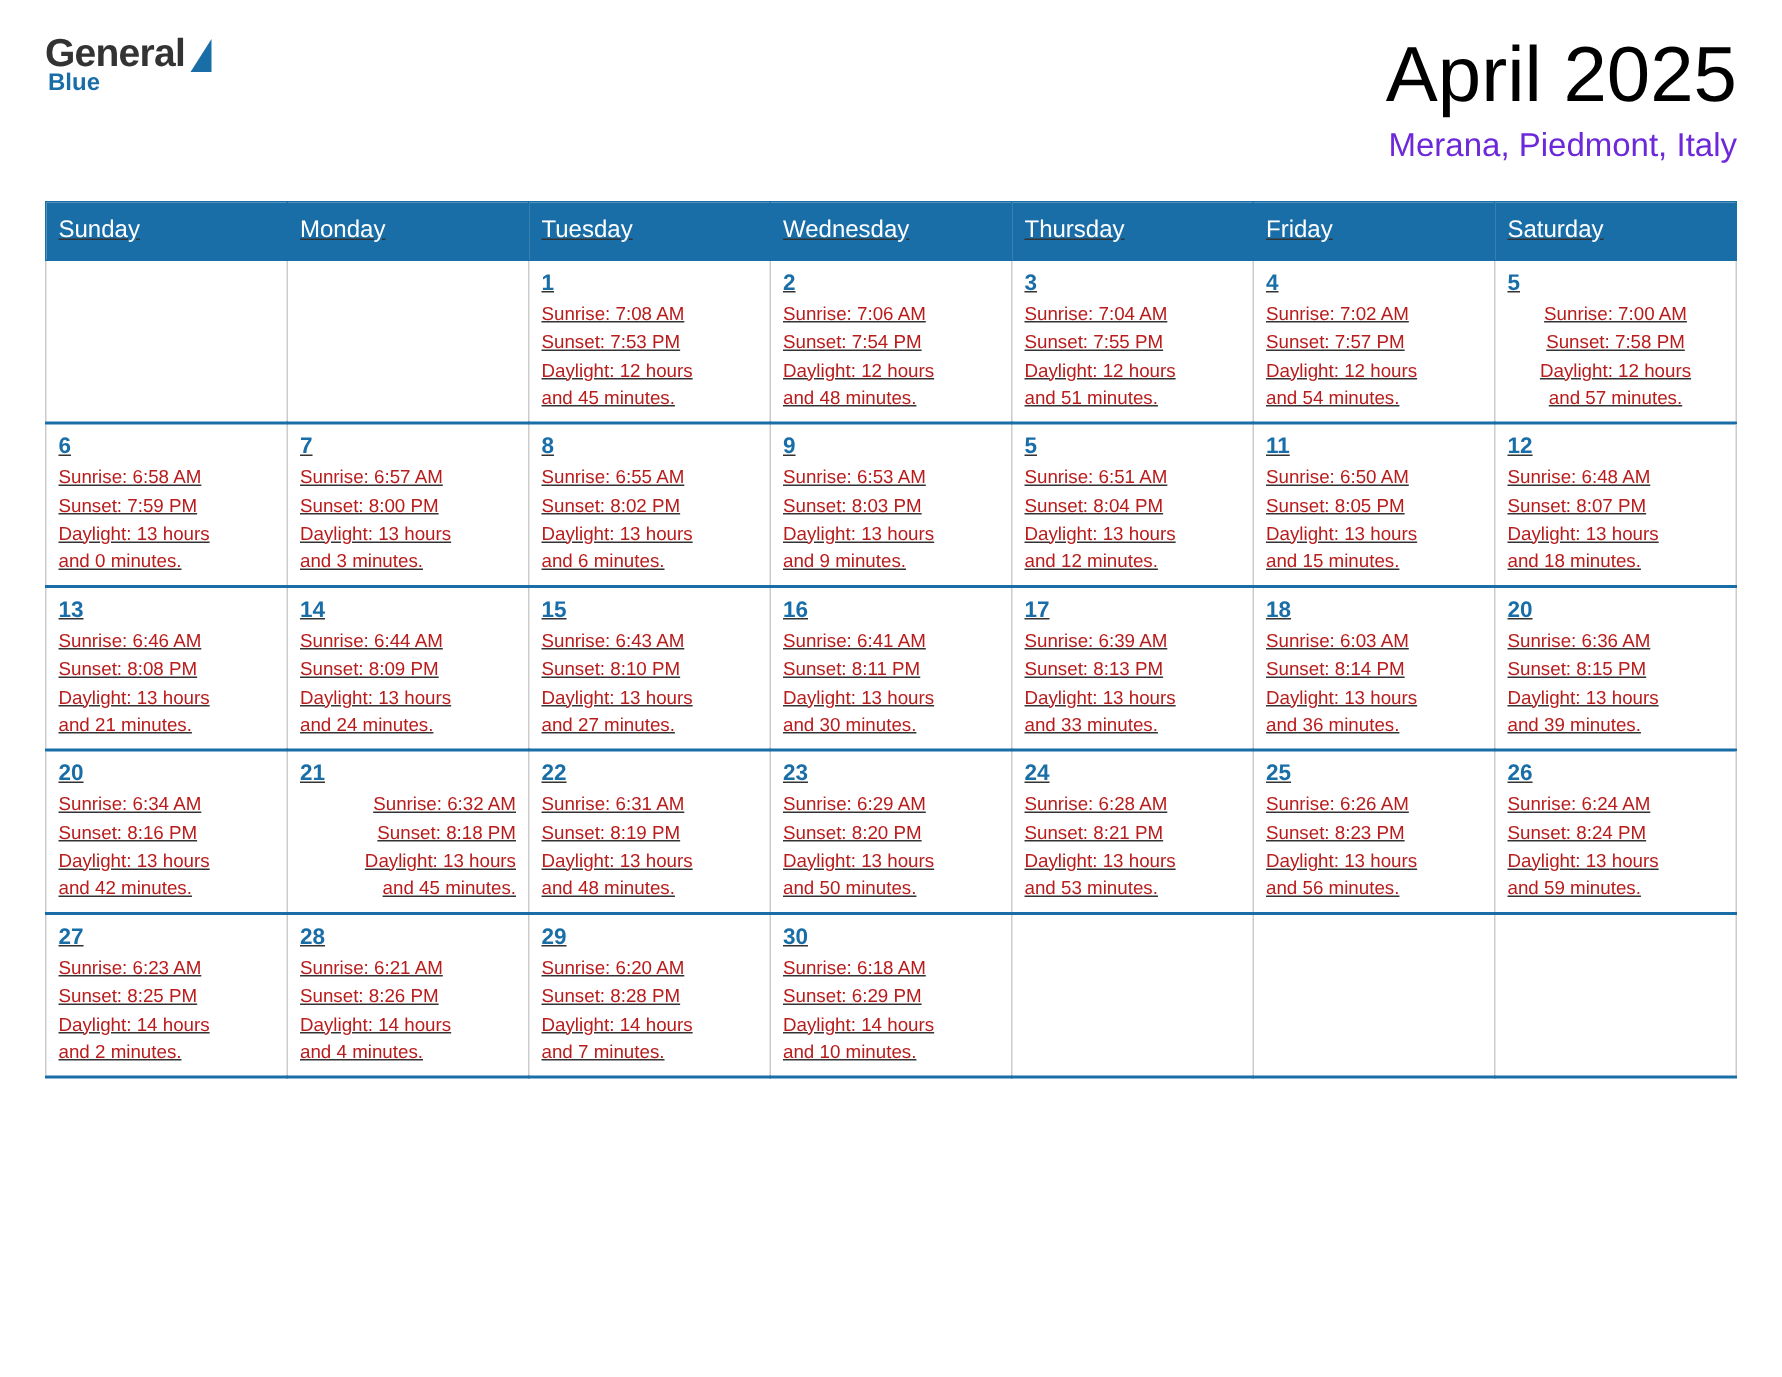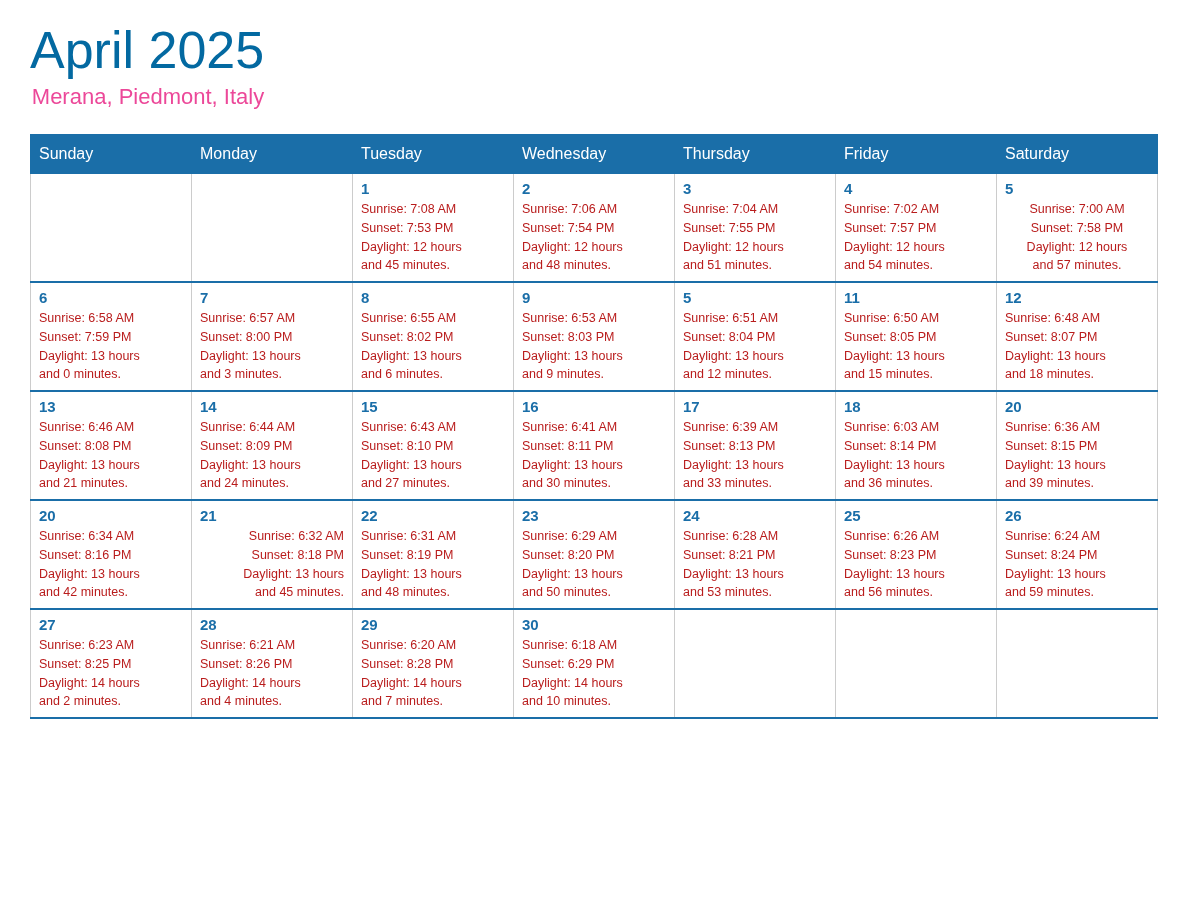--- a/index.html
+++ b/index.html
@@ -46,31 +46,32 @@
       font-weight: bold;
       margin-top: -4px;
       margin-left: 2px;
     }
     .title-area {
       text-align: right;
     }
     .calendar-title {
       font-size: 52px;
       font-weight: normal;
-      color: #0369a1;
+      color: #000000;
     }
     .calendar-subtitle {
       font-size: 22px;
-      color: #ec4899;
+      color: #6d28d9;
       margin-top: 4px;
     }
     table {
       width: 100%;
       border-collapse: collapse;
       margin-top: 24px;
+      text-decoration: underline;
     }
     thead tr th {
       background-color: #1a6ea8;
       color: #fff;
       padding: 10px 8px;
       text-align: left;
       font-size: 16px;
       font-weight: normal;
       border: 1px solid #1a6ea8;
     }
@@ -99,20 +100,27 @@
       border-bottom: 2px solid #1a6ea8;
     }
     td.empty {
       background: #fff;
     }
   </style>
 </head>
 <body>
 
 <div class="header">
+  <div class="logo">
+    <div class="logo-top">
+      <span class="logo-general">General</span>
+      <div class="logo-triangle"></div>
+    </div>
+    <span class="logo-underline">Blue</span>
+  </div>
   <div class="title-area">
     <div class="calendar-title">April 2025</div>
     <div class="calendar-subtitle">Merana, Piedmont, Italy</div>
   </div>
 </div>
 
 <table>
   <thead>
     <tr>
     <th>Sunday</th>

